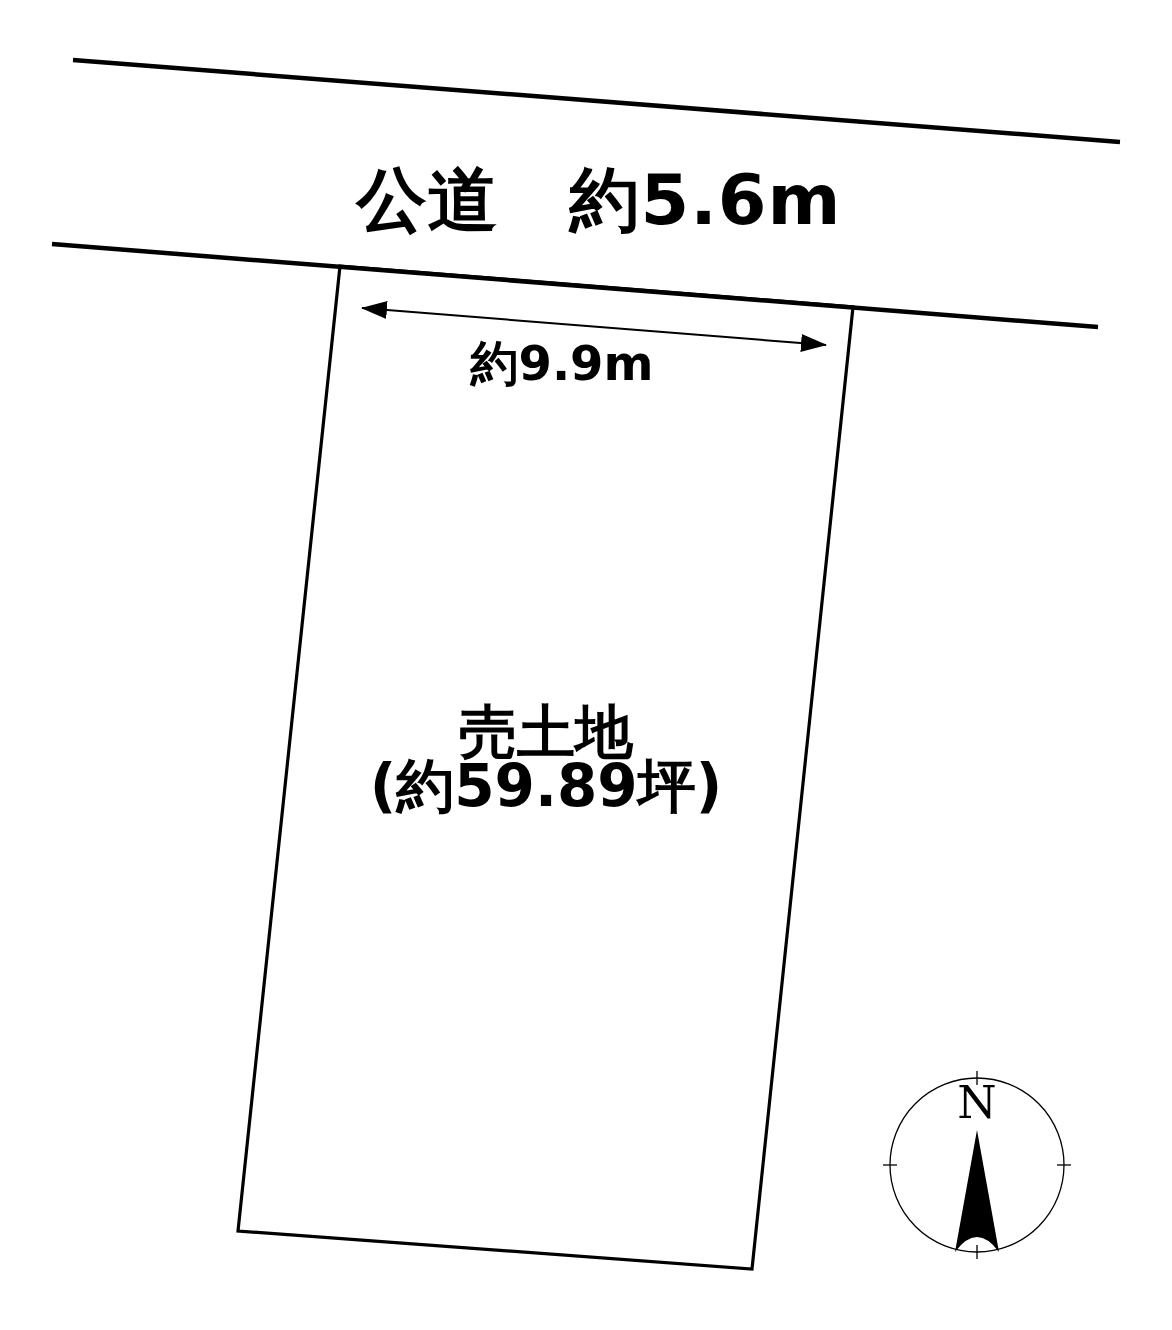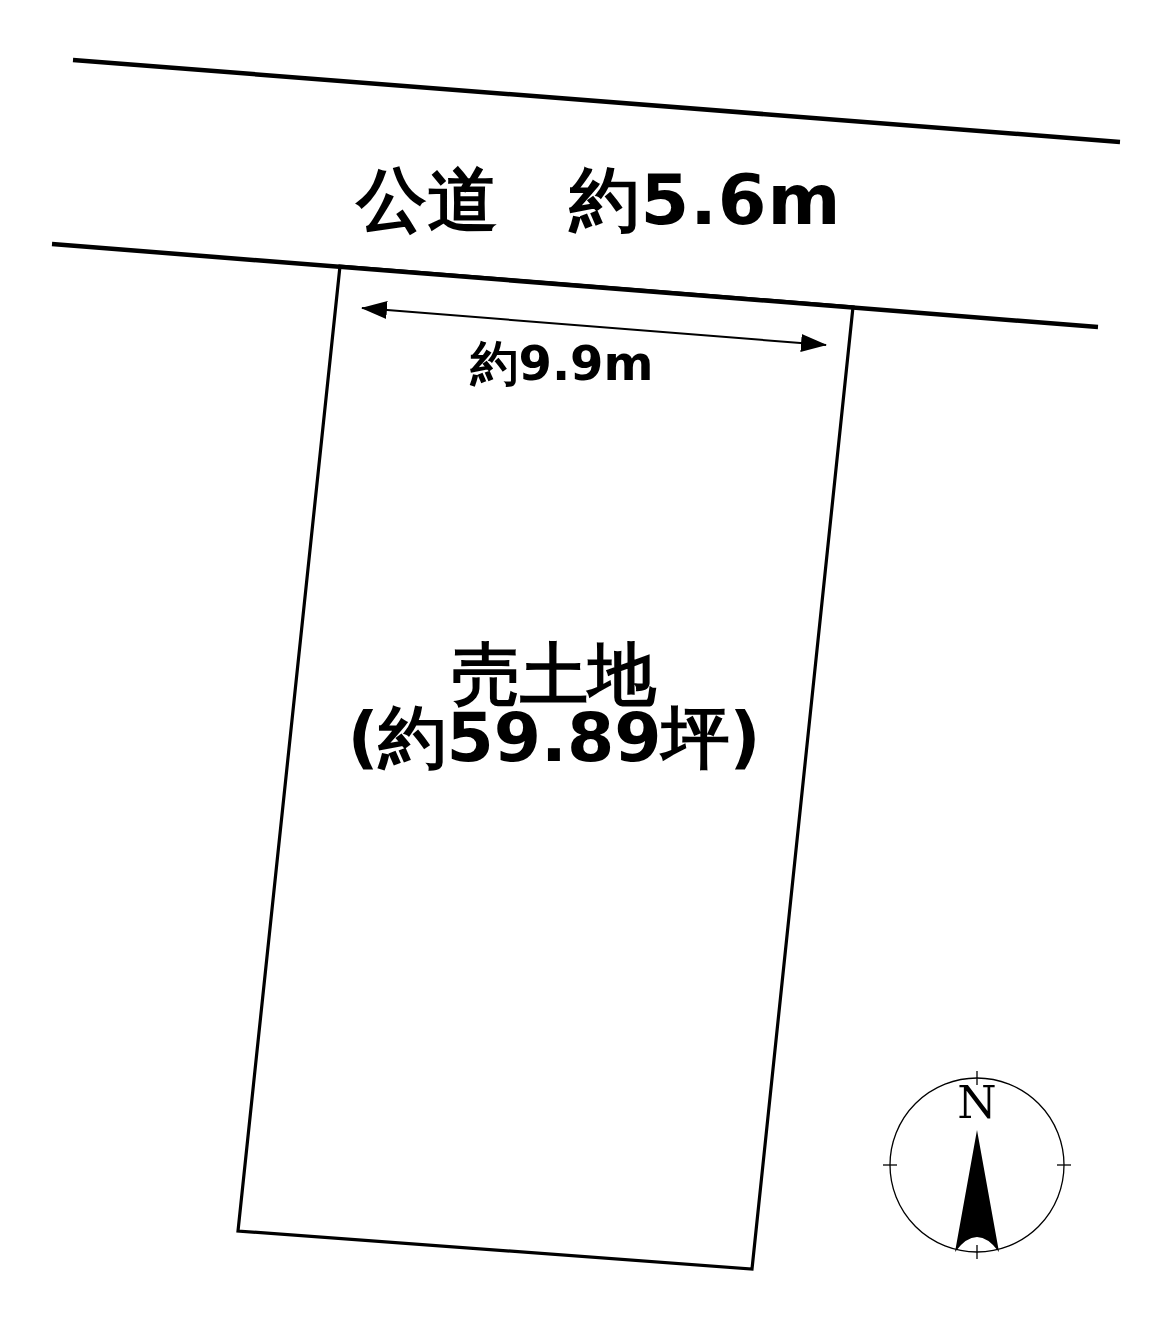--- a/index.html
+++ b/index.html
@@ -36,26 +36,25 @@
     font-size: 70px;
     letter-spacing: 1px;
   }
   .frontage-label {
     left: 562px;
     top: 364px;
     font-size: 48px;
   }
   .parcel-label {
     left: 546px;
-    top: 706px;
+    top: 760px;
     text-align: center;
-    font-size: 68px;
+    font-size: 58px;
     line-height: 0.93;
     letter-spacing: 0px;
-    margin-left: 8px;
   }
   .north-label {
     left: 977px;
     top: 1102px;
     font-family: "DejaVu Serif", "Liberation Serif", serif;
     font-weight: 400;
     font-size: 45px;
   }
 </style>
 </head>

